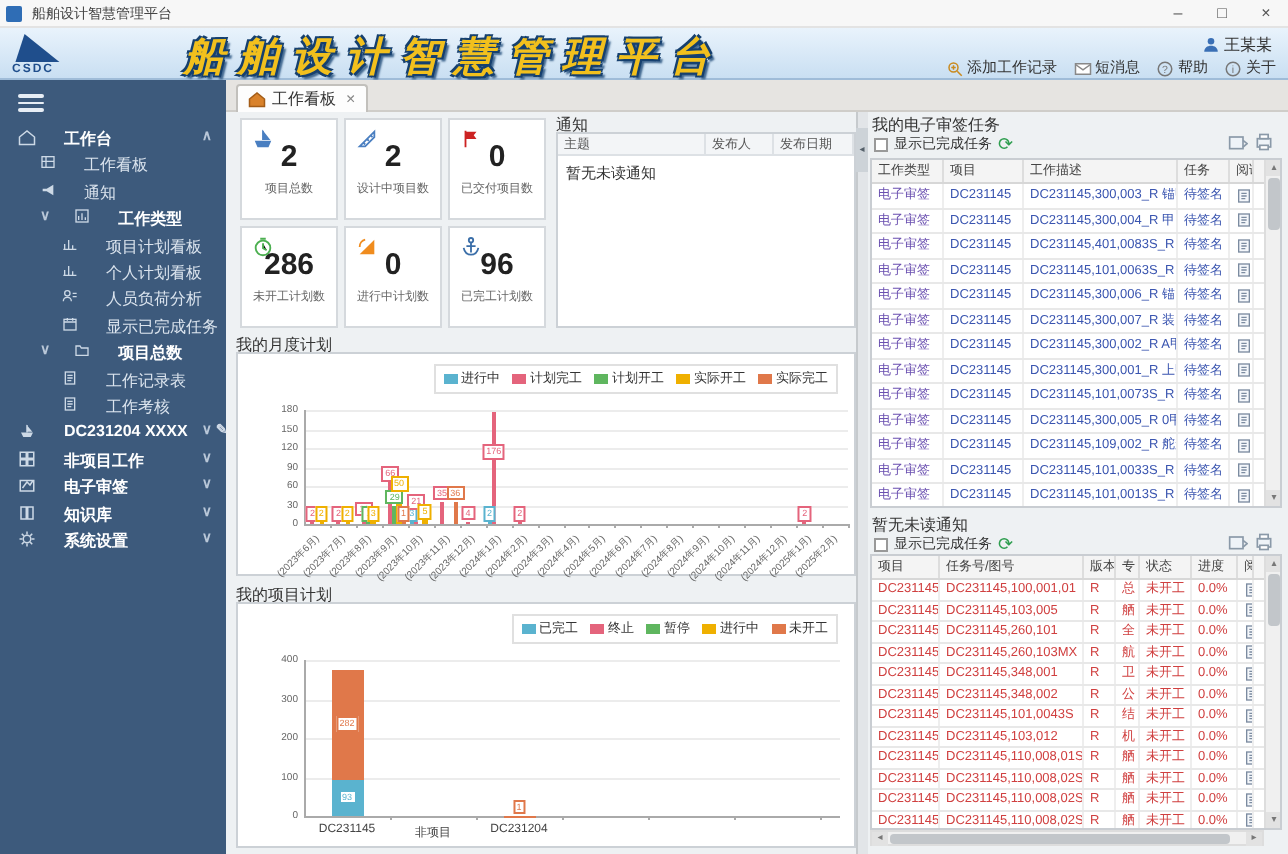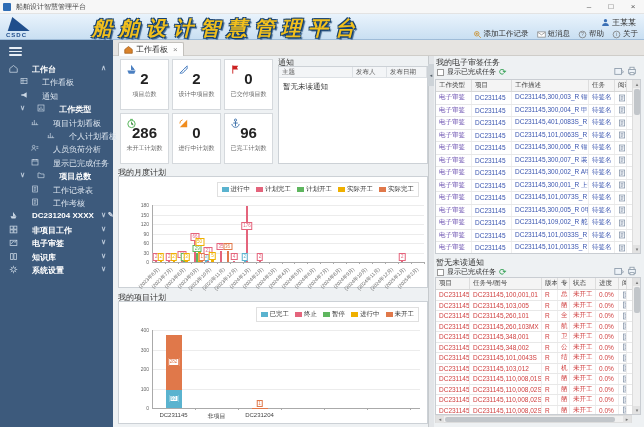--- a/index.html
+++ b/index.html
@@ -201,21 +201,21 @@
           <span>工作类型</span>
         </div>
         <div class="navitem" style="top: 77.6px; padding-left: 31px;">
           <span class="icn">
             <svg width="8" height="8" viewBox="0 0 12 12" style="display:block">
               <path d="M2 10V6M5 10V3M8 10V7M10.8 10H1" stroke="#cdd9e6" fill="none"></path>
             </svg>
           </span>
           <span>项目计划看板</span>
         </div>
-        <div class="navitem" style="top: 91px; padding-left: 47px;">
+        <div class="navitem" style="top: 91px; padding-left: 31px;">
           <span class="icn">
             <svg width="8" height="8" viewBox="0 0 12 12" style="display:block">
               <path d="M2 10V6M5 10V3M8 10V7M10.8 10H1" stroke="#cdd9e6" fill="none"></path>
             </svg>
           </span>
           <span>个人计划看板</span>
         </div>
         <div class="navitem" style="top: 104.4px; padding-left: 31px;">
           <span class="icn">
             <svg width="8" height="8" viewBox="0 0 12 12" style="display:block">

